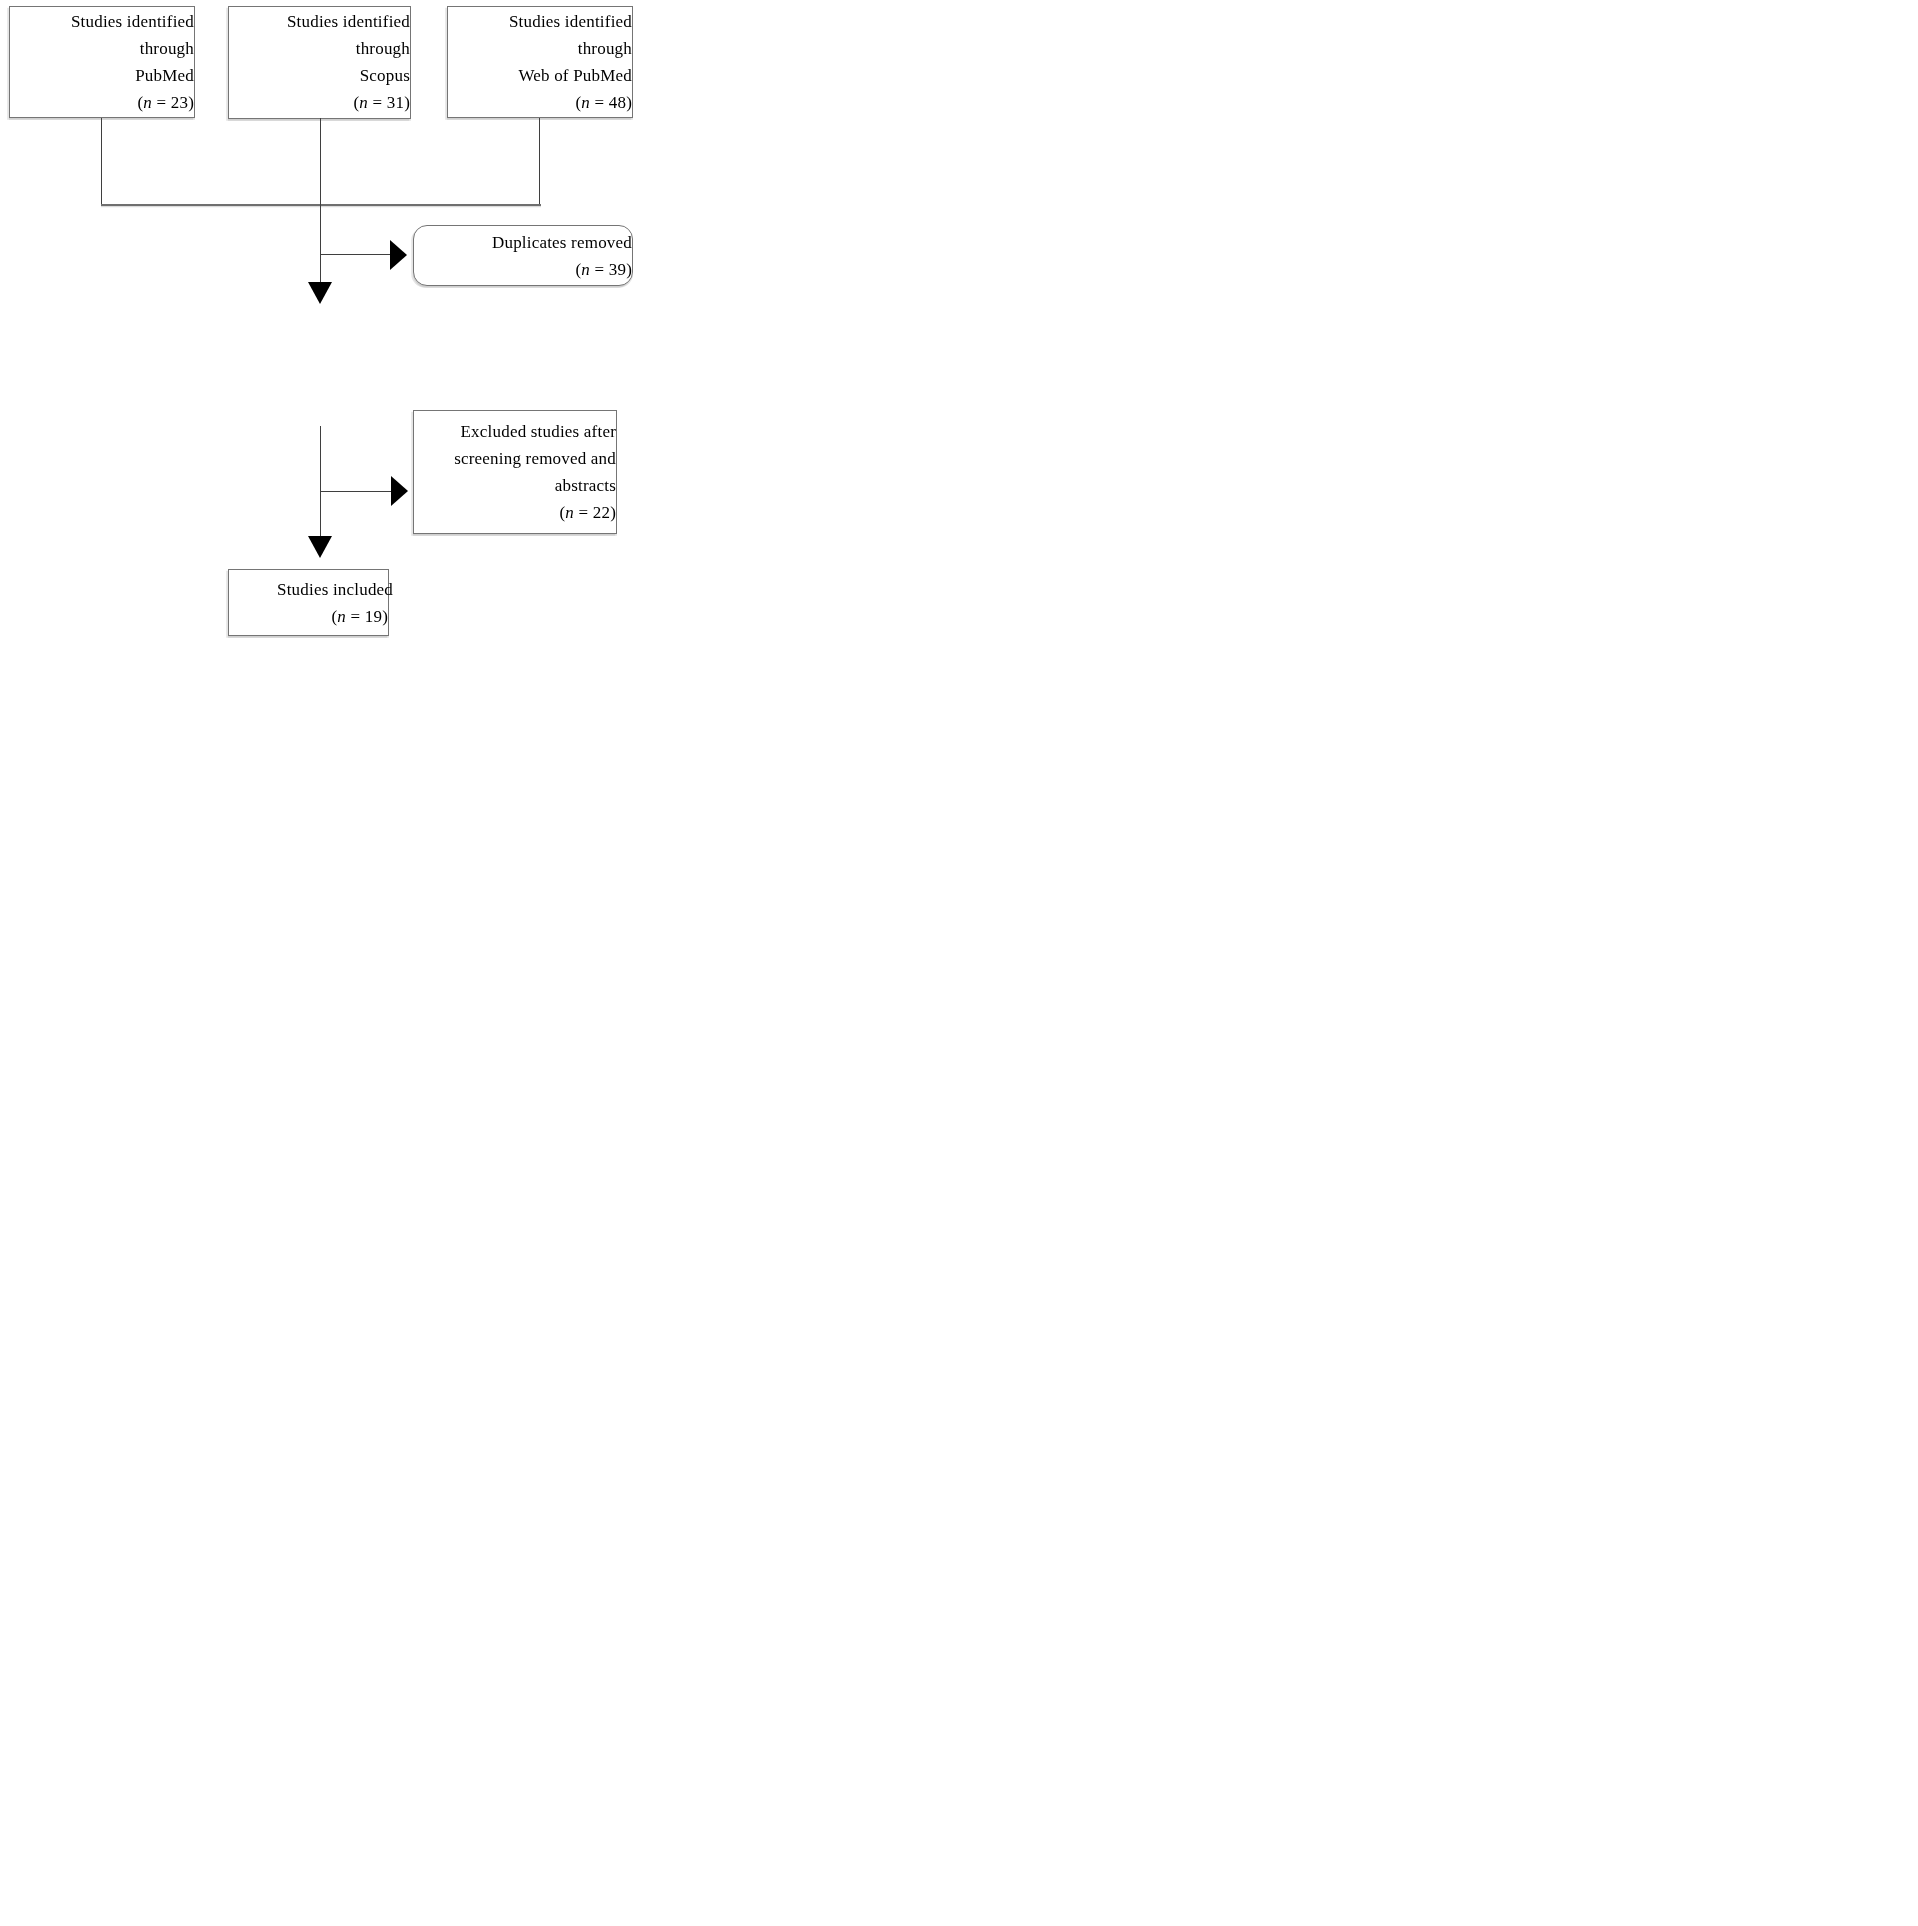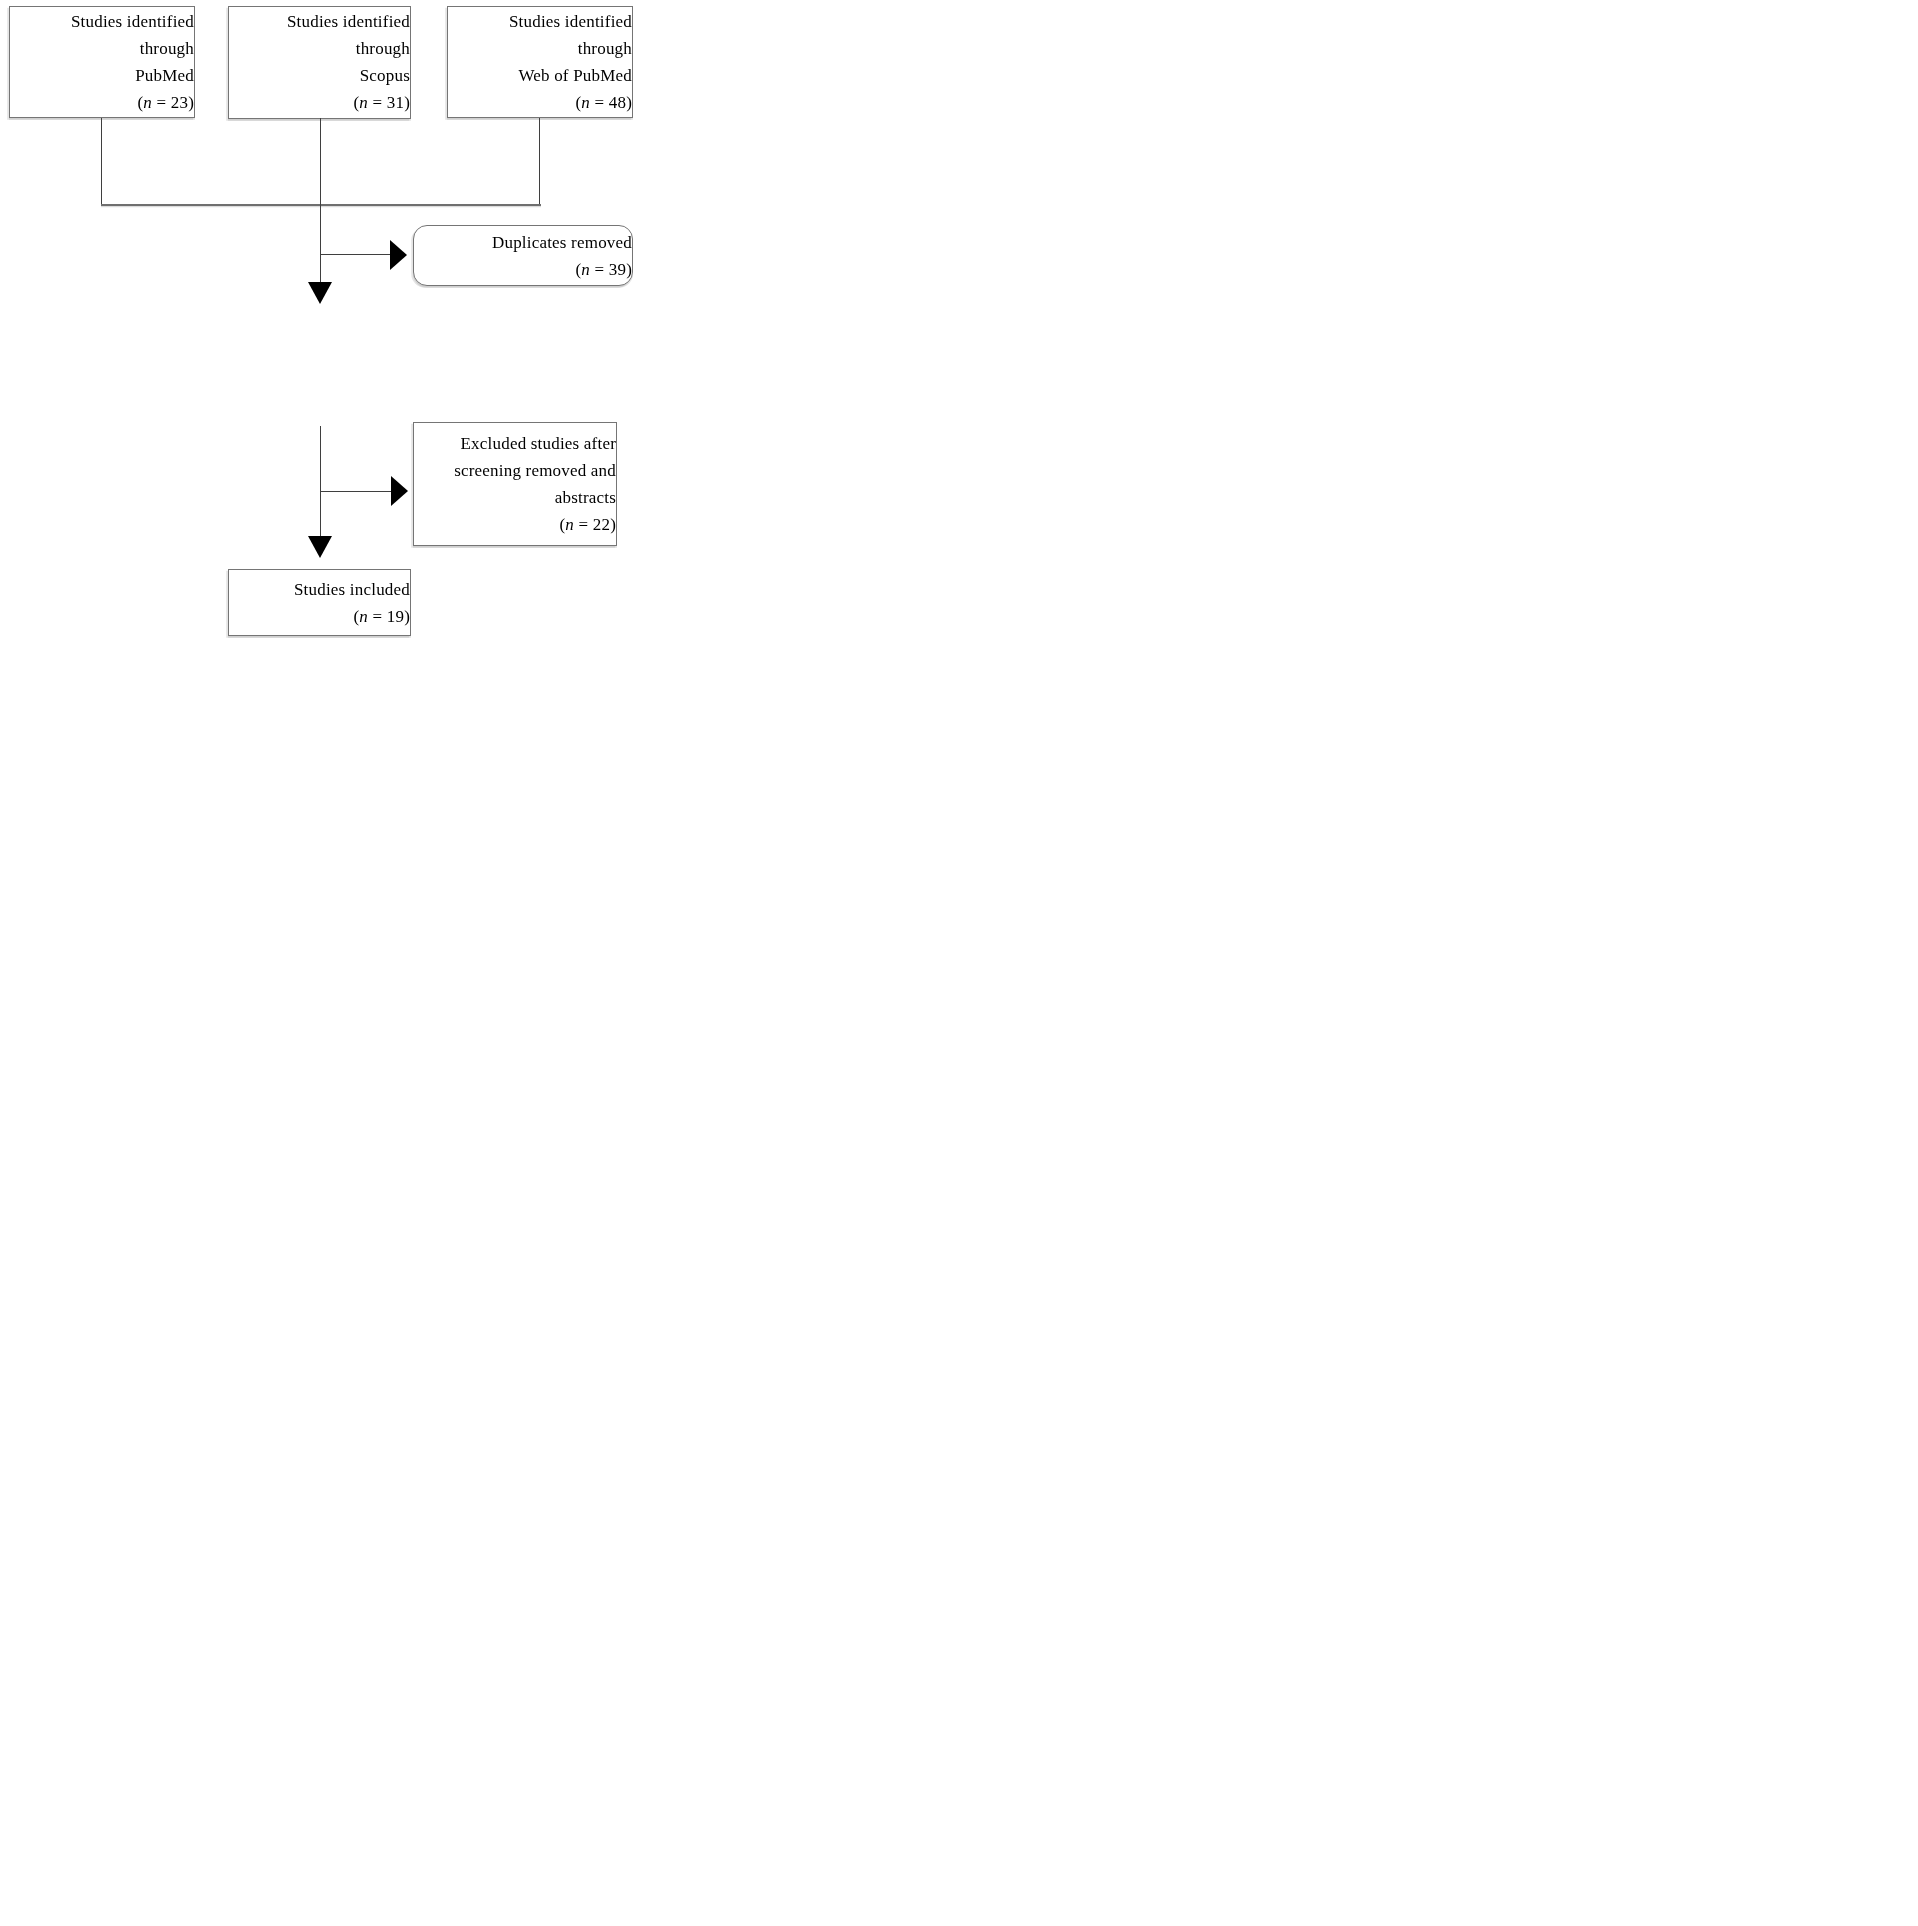--- a/index.html
+++ b/index.html
@@ -36,22 +36,22 @@
     white-space: nowrap;
     text-align: right;
   }
   .it { font-style: italic; }
 
   .b-pubmed  { left: 9px;  top: 6px;  width: 186px; height: 112px; }
   .b-scopus  { left: 228px; top: 5.5px;   width: 183px; height: 113px; }
   .b-wos     { left: 447px; top: 6px;  width: 186px; height: 112px; }
   .b-dup     { left: 413px; top: 225px; width: 220px; height: 61px; border-radius: 14px; }
   .b-center  { left: 228px; top: 312px; width: 183px; height: 114px; }
-  .b-excl    { left: 413px; top: 422px; width: 204px; height: 124px; }
-  .b-incl    { left: 228px; top: 569px; width: 183px; height: 67px; padding-left: 48px; }
+  .b-excl    { left: 413px; top: 410px; width: 204px; height: 124px; }
+  .b-incl    { left: 228px; top: 569px; width: 161px; height: 67px; padding-left: 48px; }
 
   .cline {
     position: absolute;
     background: var(--line, #3f3f3f);
   }
   .cline.gray {
     background: #6f6f6f;
     box-shadow: 0 1.2px 0 rgba(110,110,110,0.25);
   }
   .arrow {

